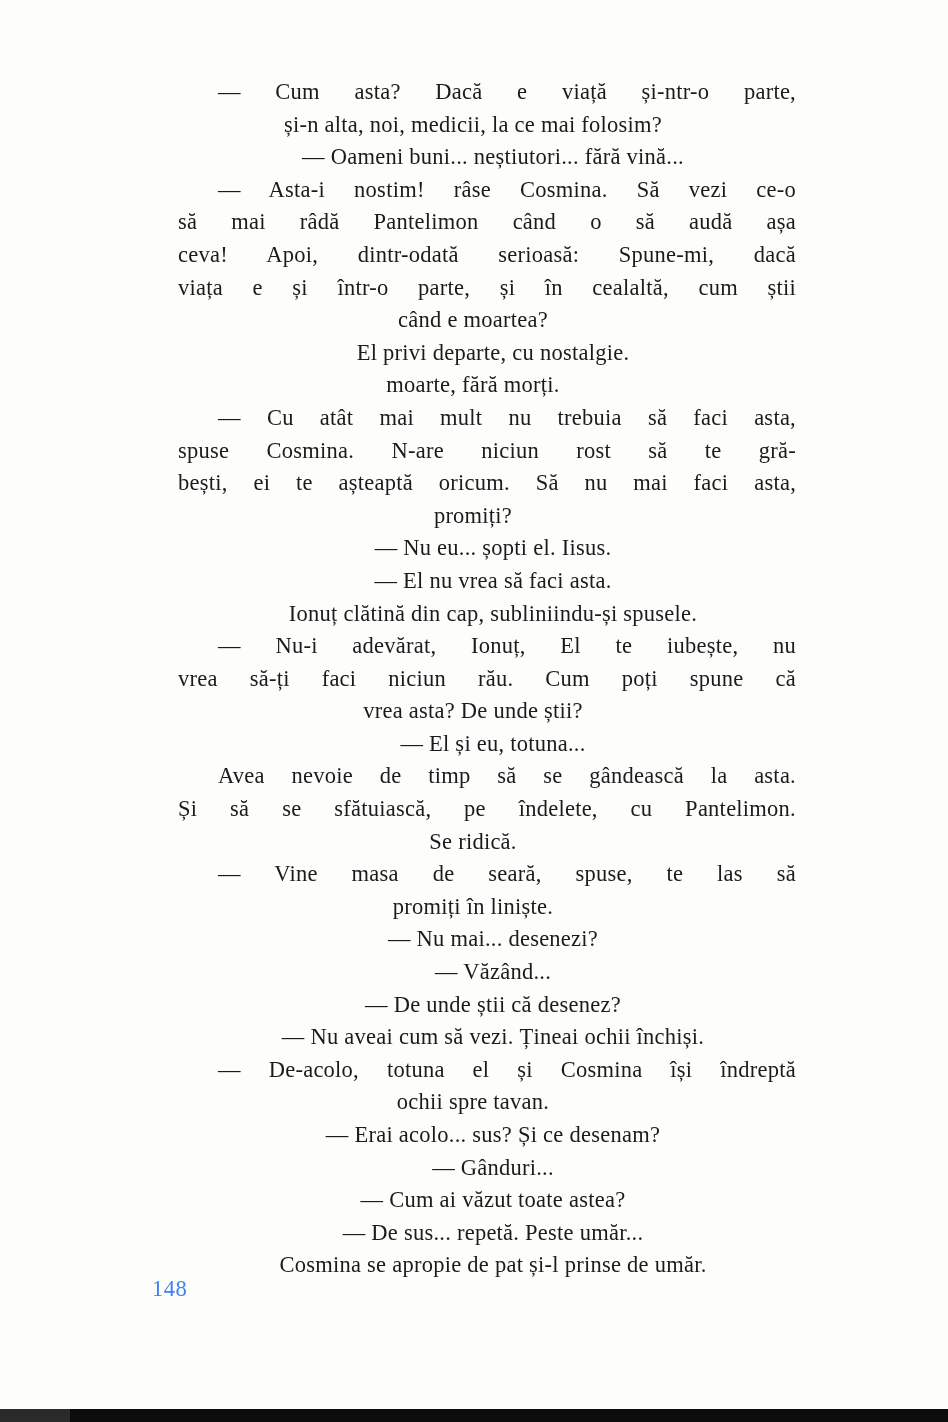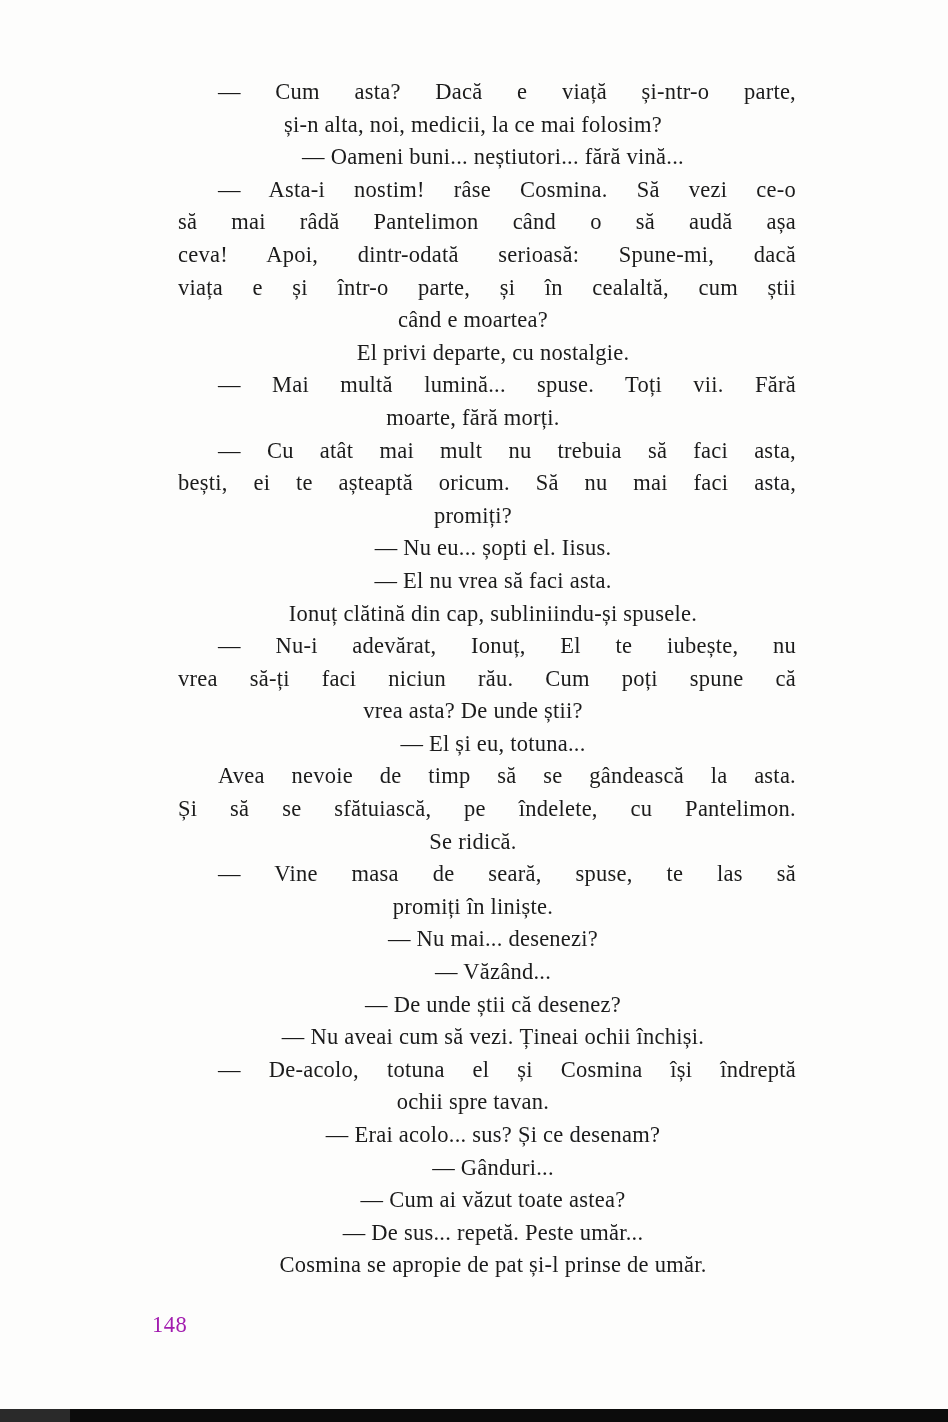--- a/index.html
+++ b/index.html
@@ -38,24 +38,24 @@
     text-align-last: justify;
     margin-left: 28px;
     -moz-text-align-last: justify;
   }
   .line.first {
     text-indent: 40px;
   }
   .page-number {
     position: absolute;
     left: 152px;
-    top: 1312px;
+    top: 1276px;
     font-size: 22.5px;
     letter-spacing: 0.5px;
-    color: #a21caf;
+    color: #3b82f6;
   }
   .bottom-scan-edge {
     position: absolute;
     left: 0;
     bottom: 0;
     width: 948px;
     height: 13px;
     background: #0c0c0c;
   }
   .bottom-scan-edge::before {
@@ -84,25 +84,25 @@
         <div class="line first justify">— Asta-i nostim! râse Cosmina. Să vezi ce-o</div>
         <div class="line justify">să mai râdă Pantelimon când o să audă așa</div>
         <div class="line justify">ceva! Apoi, dintr-odată serioasă: Spune-mi, dacă</div>
         <div class="line justify">viața e și într-o parte, și în cealaltă, cum știi</div>
         <div class="line">când e moartea?</div>
       </div>
       <div class="paragraph">
         <div class="line first">El privi departe, cu nostalgie.</div>
       </div>
       <div class="paragraph">
-        <div class="line first justify">— Mai multă lumină... spuse. Toți vii. Fără</div>
         <div class="line">moarte, fără morți.</div>
       </div>
       <div class="paragraph">
         <div class="line first justify">— Cu atât mai mult nu trebuia să faci asta,</div>
+        <div class="line justify">spuse Cosmina. N-are niciun rost să te gră-</div>
         <div class="line justify">bești, ei te așteaptă oricum. Să nu mai faci asta,</div>
         <div class="line">promiți?</div>
       </div>
       <div class="paragraph">
         <div class="line first">— Nu eu... șopti el. Iisus.</div>
       </div>
       <div class="paragraph">
         <div class="line first">— El nu vrea să faci asta.</div>
       </div>
       <div class="paragraph">

